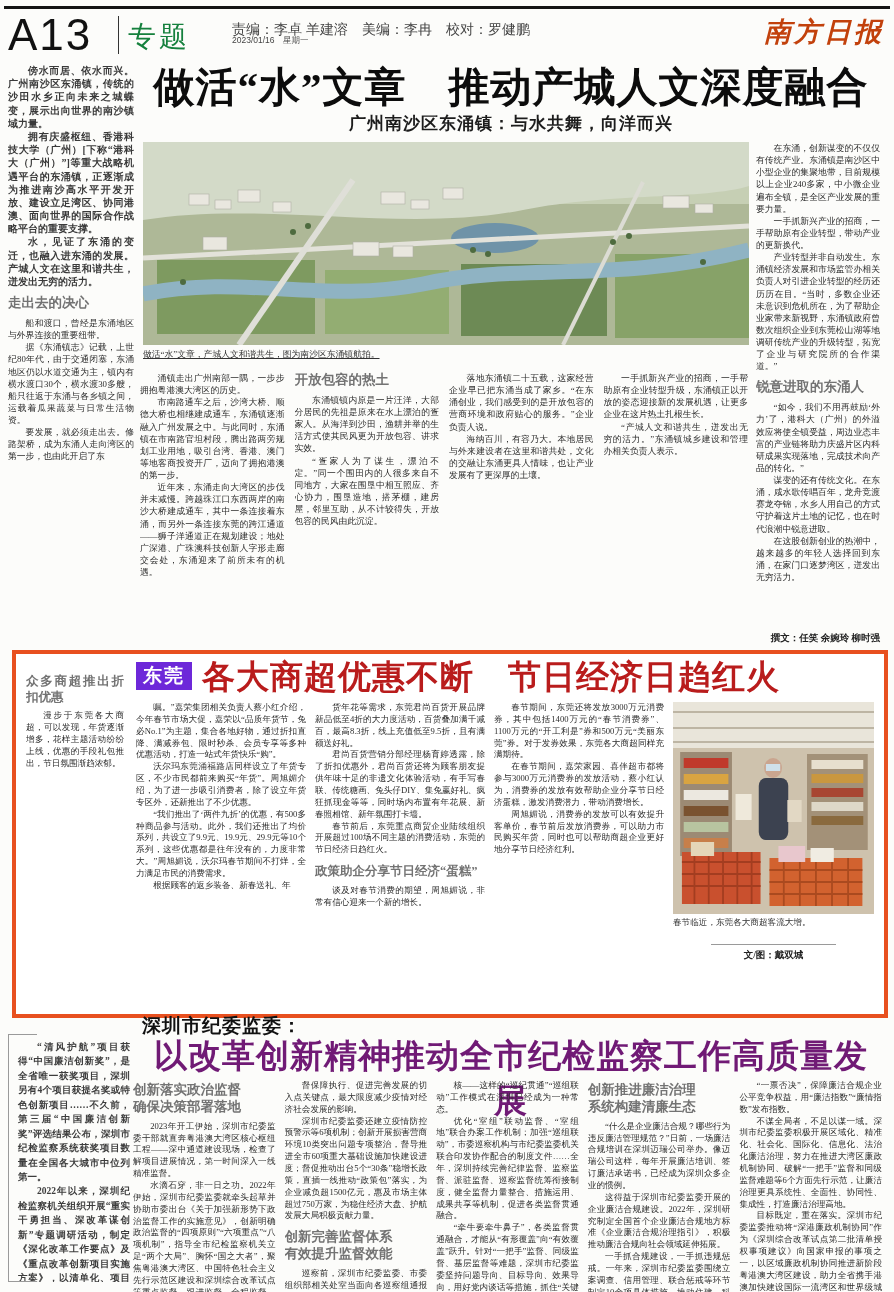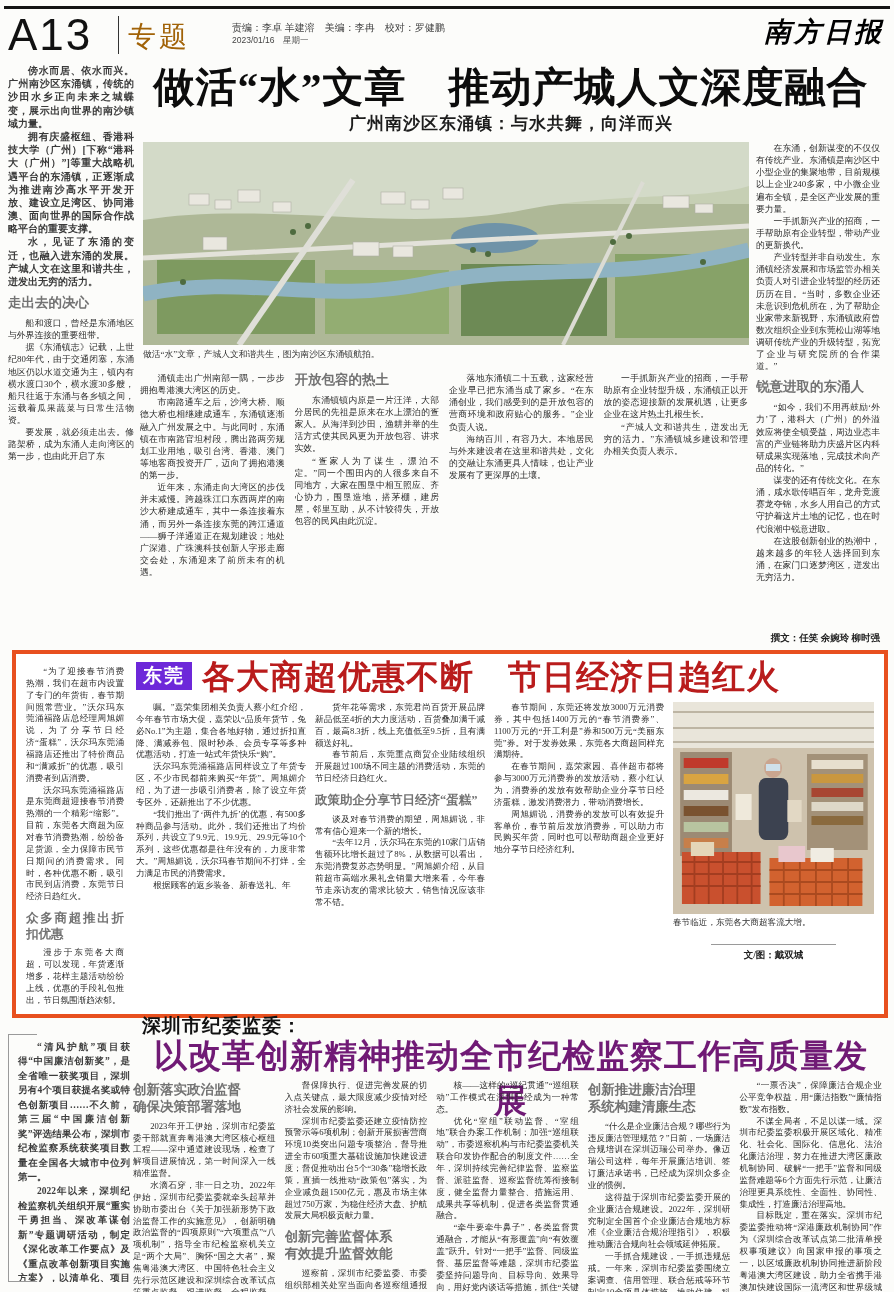--- a/index.html
+++ b/index.html
@@ -4,42 +4,42 @@
 <style>
   html,body{margin:0;padding:0;background:#e7e5e0;}
   .page{position:relative;width:894px;height:1292px;margin:0 auto;background:#fcfcfa;
         overflow:hidden;font-family:"Liberation Serif",serif;color:#242424;}
   .abs{position:absolute;}
   
   .toprule{left:4px;top:6px;width:886px;height:3px;background:#141414;}
   .pageno{left:8px;top:10px;font-family:"Liberation Sans",sans-serif;font-weight:300;
           font-size:44px;letter-spacing:2px;color:#111;}
   .hdr-div{left:118px;top:16px;width:1px;height:38px;background:#333;}
-  .section-name{left:128px;top:18px;font-size:28px;color:#a16207;letter-spacing:3px;}
-  .credits{left:232px;top:21px;font-size:10px;color:#444;font-family:"Liberation Sans",sans-serif;}
+  .section-name{left:128px;top:18px;font-size:28px;color:#15803d;letter-spacing:3px;}
+  .credits{left:232px;top:21px;font-size:14px;color:#444;font-family:"Liberation Sans",sans-serif;}
   .pubdate{left:232px;top:35px;font-size:8.5px;color:#444;font-family:"Liberation Sans",sans-serif;}
   .masthead{right:10px;top:14px;font-size:27px;font-weight:bold;font-style:italic;
-            color:#000000;letter-spacing:3px;}
+            color:#c2410c;letter-spacing:3px;}
   
   .bt{font-size:8.8px;line-height:1.38;text-align:justify;color:#2b2b2b;}
   .bt p,.intro p,.sbtext p{margin:0;text-indent:2em;}
   .sechead{font-weight:bold;font-size:13.5px;line-height:1.25;color:#737373;margin:7px 0 5px;text-indent:0;}
   .pre{white-space:pre-line;}
   .cols{display:flex;gap:10px;}
   .col{flex:1;overflow:hidden;}
   
   .lead-left{left:8px;top:64px;width:126px;height:580px;overflow:hidden;}
   .intro{font-size:10px;line-height:1.32;font-weight:bold;color:#3a3a3a;text-align:justify;}
   .lead-headline{left:140px;top:60px;width:742px;text-align:center;font-size:41px;
                  font-weight:900;color:#0c0c0c;letter-spacing:1px;}
   .lead-subhead{left:140px;top:112px;width:742px;text-align:center;font-size:17px;
                 font-weight:bold;color:#1c1c1c;letter-spacing:1px;}
   .lead-photo{left:143px;top:142px;width:606px;height:203px;}
   .lead-photo svg{display:block;width:100%;height:100%;}
-  .lead-caption{left:143px;top:349px;width:606px;font-size:8.8px;color:#333;}
+  .lead-caption{left:143px;top:349px;width:606px;font-size:8.8px;color:#333;text-decoration:underline;}
   .lead-rightcol{left:756px;top:142px;width:124px;height:490px;overflow:hidden;}
   .lead-cols{left:140px;top:372px;width:608px;height:258px;overflow:hidden;}
   .lead-byline{left:600px;top:632px;width:280px;text-align:right;font-size:9.5px;font-weight:bold;color:#222;}
   
   .dg-box{left:12px;top:650px;width:868px;height:360px;border:4px solid #e8501f;background:#fff;}
   .dg-left{position:absolute;left:10px;top:12px;width:98px;bottom:10px;overflow:hidden;font-size:8.6px;}
   .dg-tag{position:absolute;left:120px;top:8px;width:56px;height:28px;line-height:28px;
           text-align:center;color:#fff;font-size:19px;font-weight:bold;letter-spacing:2px;}
   .dg-headline{position:absolute;left:186px;top:1px;width:664px;font-size:33px;font-weight:900;
                color:#b91c1c;letter-spacing:1px;}
@@ -169,49 +169,45 @@
       </div>
     <div class="col bt">
         <p class="p">一手抓新兴产业的招商，一手帮助原有企业转型升级，东涌镇正以开放的姿态迎接新的发展机遇，让更多企业在这片热土扎根生长。</p>
         <p class="p">“产城人文和谐共生，迸发出无穷的活力。”东涌镇城乡建设和管理办相关负责人表示。</p>
       </div>
   </div>
   <div class="abs lead-byline">撰文：任笑 余婉玲 柳时强</div>
 
   <div class="abs dg-box" style="border-color: rgb(232, 80, 31);">
     <div class="dg-left bt">
-      <div>
-          <p class="p">“为了迎接春节消费热潮，我们在超市内设置了专门的年货街，春节期间照常营业。”沃尔玛东莞涌福路店总经理周旭媚说，为了分享节日经济“蛋糕”，沃尔玛东莞涌福路店还推出了特价商品和“满减折”的优惠，吸引消费者到店消费。</p>
-          <p class="p">沃尔玛东莞涌福路店是东莞商超迎接春节消费热潮的一个精彩“缩影”。目前，东莞各大商超为应对春节消费热潮，纷纷备足货源，全力保障市民节日期间的消费需求。同时，各种优惠不断，吸引市民到店消费，东莞节日经济日趋红火。</p>
-        </div>
       <div class="sechead dg-sub">众多商超推出折扣优惠</div>
       <div>
           <p class="p">漫步于东莞各大商超，可以发现，年货逐渐增多，花样主题活动纷纷上线，优惠的手段礼包推出，节日氛围渐趋浓郁。</p>
         </div>
     </div>
 
     <div class="dg-tag" style="background: #6d28d9;">东莞</div>
     <div class="dg-headline">各大商超优惠不断　节日经济日趋红火</div>
 
     <div class="dg-body">
       <div class="dg-col bt">
           <p class="p">嘱。”嘉荣集团相关负责人蔡小红介绍，今年春节市场大促，嘉荣以“品质年货节，兔必No.1”为主题，集合各地好物，通过折扣直降、满减券包、限时秒杀、会员专享等多种优惠活动，打造一站式年货快乐“购”。</p>
           <p class="p">沃尔玛东莞涌福路店同样设立了年货专区，不少市民都前来购买“年货”。周旭媚介绍，为了进一步吸引消费者，除了设立年货专区外，还新推出了不少优惠。</p>
           <p class="p">“我们推出了‘两件九折’的优惠，有500多种商品参与活动。此外，我们还推出了均价系列，共设立了9.9元、19.9元、29.9元等10个系列，这些优惠都是往年没有的，力度非常大。”周旭媚说，沃尔玛春节期间不打烊，全力满足市民的消费需求。</p>
           <p class="p">根据顾客的返乡装备、新春送礼、年</p>
         </div>
       <div class="dg-col bt">
         <div>
             <p class="p">货年花等需求，东莞君尚百货开展品牌新品低至4折的大力度活动，百货叠加满千减百，最高8.3折，线上充值低至9.5折，且有满额送好礼。</p>
+            <p class="p">君尚百货营销分部经理杨育婷透露，除了折扣优惠外，君尚百货还将为顾客朋友提供年味十足的非遗文化体验活动，有手写春联、传统糖画、兔头仔DIY、集兔赢好礼、疯狂抓现金等等，同时场内布置有年花展、新春照相馆、新年氛围打卡墙。</p>
             <p class="p">春节前后，东莞重点商贸企业陆续组织开展超过100场不同主题的消费活动，东莞的节日经济日趋红火。</p>
           </div>
         <div class="sechead dg-sub">政策助企分享节日经济“蛋糕”</div>
         <div>
             <p class="p">谈及对春节消费的期望，周旭媚说，非常有信心迎来一个新的增长。</p>
-            <p class="p">“去年12月，沃尔玛在东莞的10家门店销售额环比增长超过了8%，从数据可以看出，东莞消费复苏态势明显。”周旭媚介绍，从目前超市高端水果礼盒销量大增来看，今年春节走亲访友的需求比较大，销售情况应该非常不错。</p>
           </div>
       </div>
       <div class="dg-col bt">
           <p class="p">春节期间，东莞还将发放3000万元消费券，其中包括1400万元的“春节消费券”、1100万元的“开工利是”券和500万元“美丽东莞”券。对于发券效果，东莞各大商超同样充满期待。</p>
           <p class="p">在春节期间，嘉荣家园、喜伴超市都将参与3000万元消费券的发放活动，蔡小红认为，消费券的发放有效帮助企业分享节日经济蛋糕，激发消费潜力，带动消费增长。</p>
           <p class="p">周旭媚说，消费券的发放可以有效提升客单价，春节前后发放消费券，可以助力市民购买年货，同时也可以帮助商超企业更好地分享节日经济红利。</p>
         </div>
       <div class="dg-photowrap">
         <div class="dg-photo">
           <svg viewBox="0 0 225 212" preserveAspectRatio="none">

